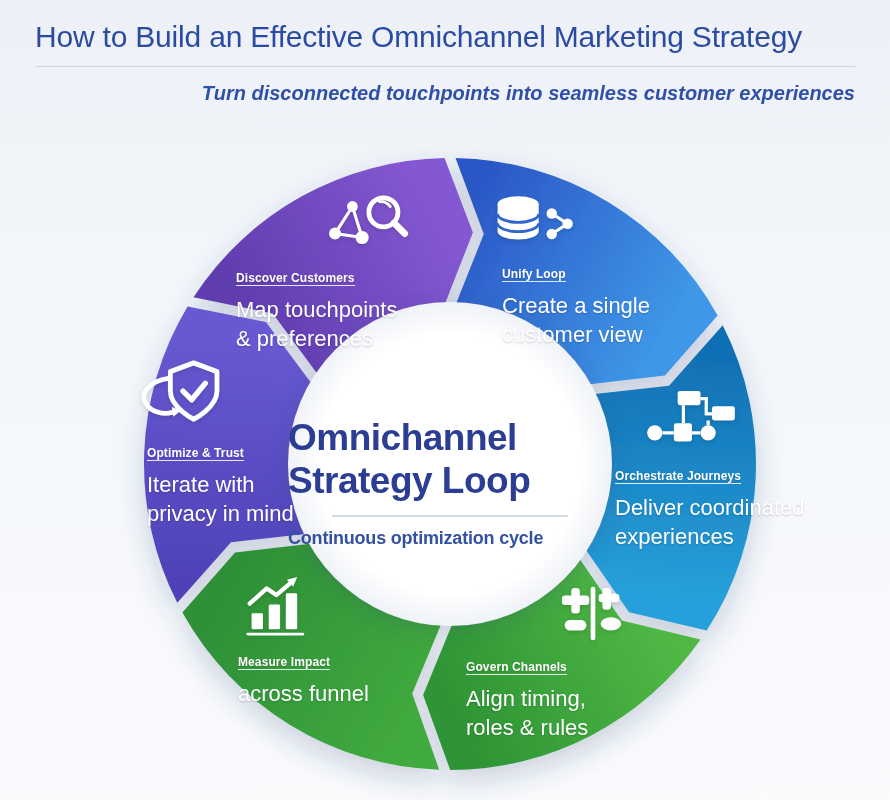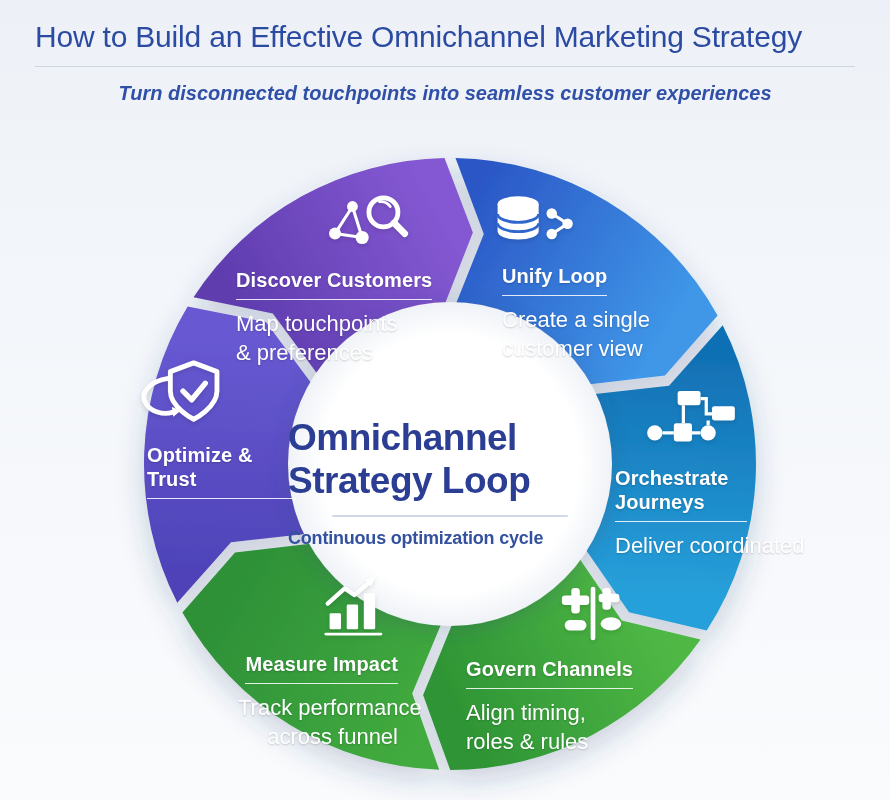--- a/index.html
+++ b/index.html
@@ -5,48 +5,48 @@
   html,body{margin:0;padding:0;background:#e9ecf2;}
   .canvas{
     position:relative;width:890px;height:800px;margin:0 auto;overflow:hidden;
     background:linear-gradient(180deg,#edf1f7 0%,#f3f6fa 35%,#fafbfd 100%);
     font-family:"Liberation Sans","DejaVu Sans",sans-serif;
   }
   
   .header{position:absolute;left:35px;right:35px;top:20px;z-index:5;}
   .header h1{margin:0;font-size:30px;font-weight:400;color:#2b4aa2;letter-spacing:-0.2px;}
   .header-divider{height:1px;background:#ccd5e3;margin-top:12px;}
-  .subtitle{margin:15px 0 0;text-align:center;font-style:italic;font-weight:700;
+  .subtitle{margin:15px 0 0;text-align:right;font-style:italic;font-weight:700;
     font-size:20px;color:#3050a8;}
   
   .diagram{position:absolute;inset:0;}
   #ring-svg{position:absolute;left:0;top:0;z-index:1;}
   .hub-text{position:absolute;left:288px;top:417px;width:324px;text-align:left;z-index:2;}
   .hub-title{font-size:37px;font-weight:700;color:#2b3e94;line-height:1.15;letter-spacing:-0.5px;}
   .hub-title span{display:block;}
   .hub-divider{width:236px;height:2px;background:#d0d9e5;margin:13px auto 11px;border-radius:1px;}
   .hub-tagline{font-size:18px;font-weight:700;color:#33519e;letter-spacing:-0.2px;}
   
   .seg{position:absolute;color:#fff;z-index:3;}
   .seg .icon{margin-bottom:12px;filter:drop-shadow(0 2px 2px rgba(0,0,0,0.12));}
-  .seg h3{display:inline-block;margin:0;font-size:20px;font-weight:700;letter-spacing:0.1px;
-    border-bottom:1.5px solid rgba(255,255,255,0.85);padding-bottom:7px;
+  .seg h3{display:inline-block;margin:0;font-size:12px;font-weight:700;letter-spacing:0.1px;
+    border-bottom:1.5px solid rgba(255,255,255,0.85);
     text-shadow:0 1px 2px rgba(0,0,0,0.20);line-height:1.2;}
   .seg .desc{margin-top:10px;}
   .seg .desc p{margin:0;font-size:22px;line-height:1.3;white-space:nowrap;
     text-shadow:0 1px 2px rgba(0,0,0,0.18);}
   #seg-discover{left:236px;top:192px;width:200px;}
   #seg-discover .icon{margin-left:86px;}
   #seg-unify{left:502px;top:192px;width:160px;}
   #seg-unify .icon{margin-left:-10px;}
   #seg-orchestrate{left:615px;top:389px;width:132px;}
   #seg-orchestrate .icon{margin-left:30px;}
   #seg-govern{left:466px;top:586px;width:200px;}
   #seg-govern .icon{margin-left:94px;}
-  #seg-measure{left:238px;top:577px;width:160px;text-align:right;}
+  #seg-measure{left:238px;top:577px;width:160px;text-align:left;}
   #seg-measure .icon{margin-left:6px;}
   #seg-optimize{left:147px;top:359px;width:150px;}
   #seg-optimize .icon{margin-left:-12px;}
 </style>
 </head>
 <body>
 
 <div class="canvas">
 
   <header class="header">
@@ -164,20 +164,21 @@
           <rect x="34" y="2" width="24" height="15" rx="2.5" fill="#fff"></rect>
           <rect x="70" y="18" width="24" height="15" rx="2.5" fill="#fff"></rect>
           <rect x="30" y="36" width="19" height="19" rx="2.5" fill="#fff"></rect>
           <circle cx="10" cy="46" r="8" fill="#fff"></circle>
           <circle cx="66" cy="46" r="8" fill="#fff"></circle>
         </svg>
       </div>
       <h3>Orchestrate Journeys</h3>
       <div class="desc">
         <p>Deliver coordinated</p>
+        <p>experiences</p>
       </div>
     </div>
 
     <div class="seg" id="seg-govern">
       <div class="icon">
         <svg width="66" height="55" viewBox="0 0 70 58">
           <line x1="35" y1="3" x2="35" y2="55" stroke="#fff" stroke-width="5" stroke-linecap="round"></line>
           <rect x="12" y="2" width="9" height="27" rx="3.5" fill="#fff"></rect>
           <rect x="2" y="10" width="29" height="10" rx="3.5" fill="#fff"></rect>
           <rect x="5" y="36" width="23" height="11" rx="5.5" fill="#fff"></rect>
@@ -199,31 +200,34 @@
           <rect x="8" y="38" width="12" height="17" rx="1.5" fill="#fff"></rect>
           <rect x="26" y="29" width="12" height="26" rx="1.5" fill="#fff"></rect>
           <rect x="44" y="17" width="12" height="38" rx="1.5" fill="#fff"></rect>
           <path d="M6,28 L24,12 L34,19 L48.5,6.6" stroke="#fff" stroke-width="4.5" fill="none" stroke-linecap="round" stroke-linejoin="round"></path>
           <polygon points="56,0 51.8,10.3 45.2,2.9" fill="#fff"></polygon>
           <line x1="4" y1="60" x2="62" y2="60" stroke="#fff" stroke-width="3" stroke-linecap="round"></line>
         </svg>
       </div>
       <h3>Measure Impact</h3>
       <div class="desc">
-        <p>Track performance</p>
         <p>across funnel</p>
       </div>
     </div>
 
     <div class="seg" id="seg-optimize">
       <div class="icon">
         <svg width="94" height="68" viewBox="0 0 96 70">
           <path d="M60,4 L84,13 V33 C84,50 60,62 60,62 C60,62 36,50 36,33 V13 Z" stroke="#fff" stroke-width="5" fill="none" stroke-linejoin="round"></path>
           <path d="M49,33 L58,42 L72,25" stroke="#fff" stroke-width="5.5" fill="none" stroke-linecap="round" stroke-linejoin="round"></path>
           <path d="M34,20 C14,23 4,36 11,46 C16,54 28,58 38,55" stroke="#fff" stroke-width="5" fill="none" stroke-linecap="round"></path>
           <polygon points="47,53 39,59.5 37.5,49.5" fill="#fff"></polygon>
         </svg>
       </div>
       <h3>Optimize &amp; Trust</h3>
+      <div class="desc">
+        <p>Iterate with</p>
+        <p>privacy in mind</p>
+      </div>
     </div>
 
   </div>
 </div>
 
 </body></html>

